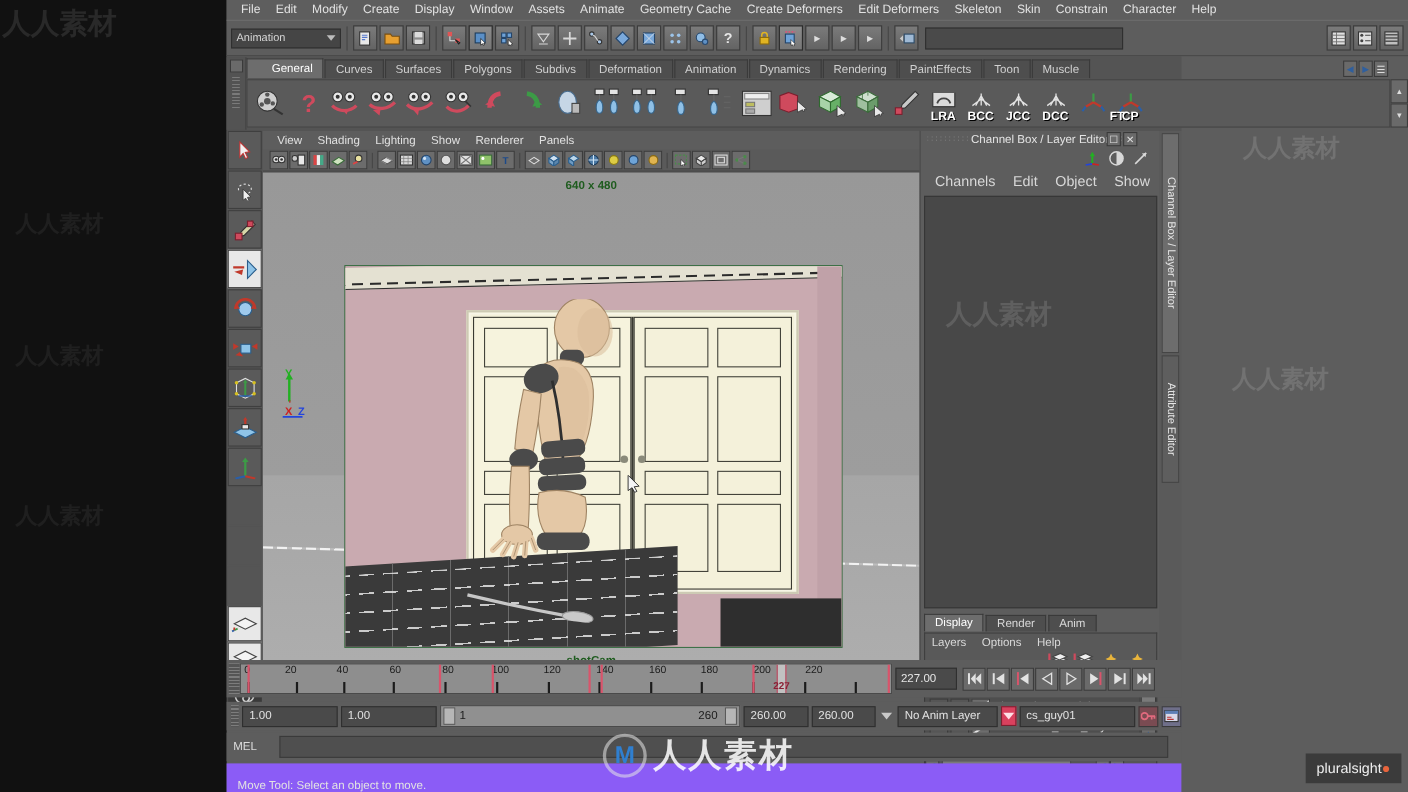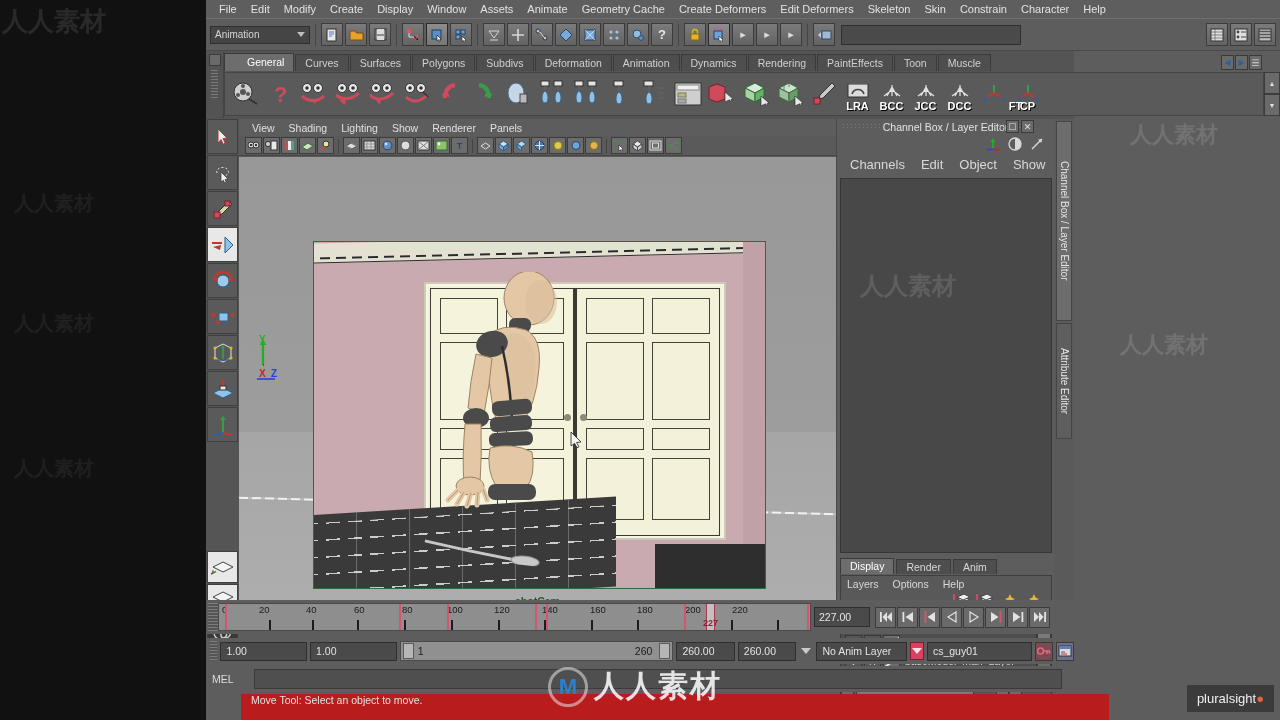--- a/index.html
+++ b/index.html
@@ -126,21 +126,21 @@
   .rhandle { width:11px; height:16px; background:#b6b6b6; border:1px solid #5a5a5a; }
   .dropbtn { width:15px;height:18px; display:flex; align-items:center; justify-content:center; }
   .dropbtn i { width:0;height:0;border-left:5px solid transparent;border-right:5px solid transparent;border-top:6px solid #c9c9c9; }
   .dropbtn.red { background:#d9415e; border:1px solid #7e1f30; }
   .dropbtn.red i { border-top-color:#ffe0e6; }
 
   
   #melrow { position:absolute; left:206px; top:666px; width:868px; height:26px; background:#5d5d5d; display:flex; align-items:center; gap:4px; padding-left:6px; }
   #melLabel { width:38px; font-size:10.5px; color:#dcdcdc; }
   #melInput { height:20px; width:808px; background:#4f4f4f; border:1px solid #3a3a3a; }
-  #helprow { position:absolute; left:206px; top:694px; width:868px; height:26px; background:#b91c1c; display:flex; align-items:flex-start; padding-left:10px;margin-left:35px; }
+  #helprow { position:absolute; left:206px; top:694px; width:868px; height:26px; background:#8b5cf6; display:flex; align-items:flex-end; padding-left:10px; }
   #helpText { font-size:10.5px; color:#e2e2e2; }
 
   
   .wmark { position:absolute; pointer-events:none; color:rgba(255,255,255,.13); font-weight:bold; white-space:nowrap; }
   #centerwm { position:absolute; left:548px; top:666px; display:flex; align-items:center; gap:6px; pointer-events:none; }
   #centerwm .ring { width:40px;height:40px;border-radius:50%; border:3px solid rgba(230,230,230,.55); display:flex;align-items:center;justify-content:center; color:#2f7fd0; font-size:22px; font-weight:bold; }
   #centerwm .zh { font-size:30px; font-weight:bold; color:rgba(255,255,255,.85); letter-spacing:2px; }
   #plural { position:absolute; right:6px; bottom:8px; background:#3b3b3b; color:#efefef; font-size:13px; padding:6px 10px; }
   #plural s { text-decoration:none; color:#e8643c; }
 </style>
@@ -805,20 +805,21 @@
           </svg>
         </div>
     </div>
 
     <div id="vport">
 
       <div style="position:absolute;inset:0;background:linear-gradient(#989898 0%,#9d9d9d 62%,#a6a6a6 62.2%,#adadad 100%);"></div>
 
       <div style="position:absolute;left:0;top:348px;width:597px;height:2px;background:repeating-linear-gradient(90deg,#f2f2f2 0 9px,#bdbdbd 9px 13px);transform:rotate(1.6deg);"></div>
 
+      <div id="resLabel">640 x 480</div>
 
       <div id="gate">
 
         <div style="position:absolute;inset:0;background:#c9aab0;"></div>
 
         <div style="position:absolute;left:-10px;top:-4px;width:480px;height:20px;background:#e4e1d2;border-bottom:1.5px solid #2d2d2d;transform:rotate(-1.4deg);"></div>
         <div style="position:absolute;left:-10px;top:10px;width:480px;height:2px;background:repeating-linear-gradient(90deg,#2b2b2b 0 10px,transparent 10px 16px);transform:rotate(-1.4deg);"></div>
 
         <div style="position:absolute;right:0;top:0;width:22px;height:330px;background:#c0a1a8;"></div>
 

